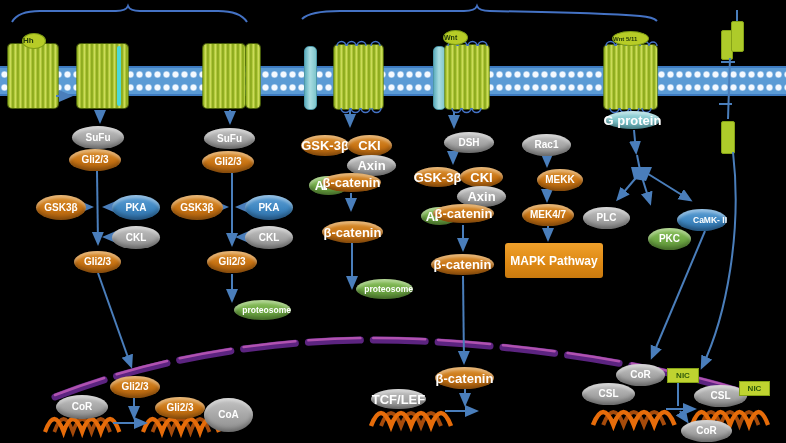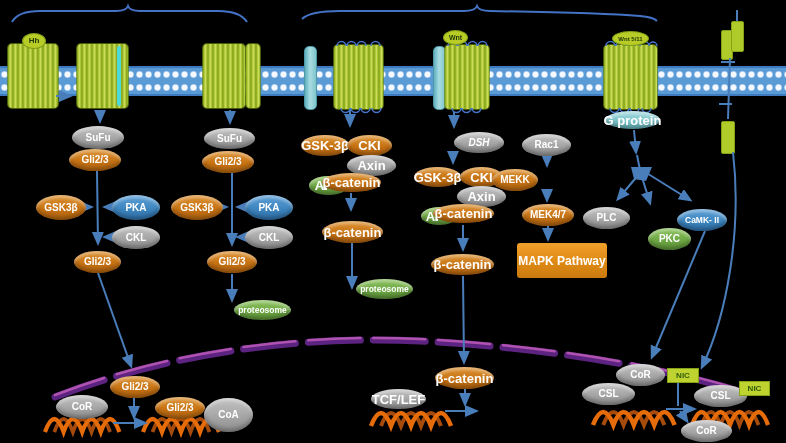--- a/index.html
+++ b/index.html
@@ -28,30 +28,30 @@
   
   .ov{position:absolute;display:flex;align-items:center;justify-content:center;
       border-radius:50%;color:#fff;font-weight:bold;font-size:10px;line-height:1;
       text-align:center;white-space:nowrap;
       box-shadow:inset 0 3px 3px rgba(255,255,255,.35), inset 0 -3px 4px rgba(0,0,0,.28);}
   .orange{background:linear-gradient(180deg,#DC9334 0%,#C87313 55%,#B06310 100%);}
   .gray{background:linear-gradient(180deg,#C4C4C4 0%,#A5A5A5 55%,#8F8F8F 100%);}
   .blue{background:linear-gradient(180deg,#5FA0D6 0%,#3E86C0 55%,#2F6FA8 100%);}
   .green{background:linear-gradient(180deg,#8CC25E 0%,#6FA945 55%,#5D9238 100%);margin-top:20px;}
   .teal{background:linear-gradient(180deg,#A5DADF 0%,#7EC5CB 55%,#63AEB8 100%);}
-  .ligand{position:absolute;display:flex;align-items:center;justify-content:center;
+  .ligand{position:absolute;display:flex;align-items:center;
       border-radius:50%;background:#B7CC27;border:1px solid #7E9C16;color:#22380A;
       font-weight:bold;line-height:1;}
   .nic{position:absolute;display:flex;align-items:center;justify-content:center;
       background:#BFD330;border:1px solid #86A317;color:#2F5A0B;font-weight:bold;
       font-size:8px;line-height:1;}
   .rectbtn{position:absolute;display:flex;align-items:center;justify-content:center;
       background:linear-gradient(180deg,#EFA02B,#DD8813 60%,#C97A0F);border-radius:3px;
       color:#fff;font-weight:bold;font-size:12px;}
-  .f9{font-size:13px;} .f85{font-size:8.5px;} .f8{font-size:8px;} .f7{font-size:7px;} .f6{font-size:6px;}
+  .f9{font-size:13px;} .f85{font-size:8.5px;justify-content:flex-end;} .f8{font-size:8px;} .f7{font-size:7px;} .f6{font-size:6px;}
 </style>
 </head>
 <body>
 
 <div class="canvas">
 
   <div class="membrane"></div>
 
   <div class="receptor" style="left:8px;top:44px;width:50px;height:64px;"></div>
   <div class="receptor" style="left:77px;top:44px;width:51px;height:64px;"></div>
@@ -219,21 +219,21 @@
   <div class="ov orange f9" style="left:322px;top:173px;width:59px;height:19px;">
       <span>β-catenin</span>
     </div>
   <div class="ov orange f9" style="left:322px;top:221px;width:61px;height:22px;">
       <span>β-catenin</span>
     </div>
   <div class="ov green f85" style="left:356px;top:259px;width:57px;height:20px;">
       <span>proteosome</span>
     </div>
 
-  <div class="ov gray" style="left:454px;top:132px;width:50px;height:21px;font-style:italic;">
+  <div class="ov gray" style="left:444px;top:132px;width:50px;height:21px;">
       <span>DSH</span>
     </div>
   <div class="ov orange f9" style="left:414px;top:167px;width:47px;height:20px;">
       <span>GSK-3β</span>
     </div>
   <div class="ov orange f9" style="left:460px;top:167px;width:43px;height:20px;">
       <span>CKI</span>
     </div>
   <div class="ov green f9" style="left:421px;top:187px;width:37px;height:18px;">
       <span>APC</span>
@@ -244,27 +244,27 @@
   <div class="ov orange f9" style="left:433px;top:204px;width:61px;height:19px;">
       <span>β-catenin</span>
     </div>
   <div class="ov orange f9" style="left:431px;top:254px;width:63px;height:21px;">
       <span>β-catenin</span>
     </div>
 
   <div class="ov gray" style="left:522px;top:134px;width:49px;height:22px;">
       <span>Rac1</span>
     </div>
-  <div class="ov orange" style="left:492px;top:169px;width:46px;height:22px;text-align:right;">
+  <div class="ov orange" style="left:537px;top:169px;width:46px;height:22px;text-align:right;">
       <span>MEKK</span>
     </div>
   <div class="ov orange" style="left:522px;top:204px;width:52px;height:22px;">
       <span>MEK4/7</span>
     </div>
-  <div class="rectbtn" style="left:505px;top:243px;width:90px;height:35px;margin-left:12px;">
+  <div class="rectbtn" style="left:505px;top:243px;width:98px;height:35px;">
       <span>MAPK Pathway</span>
     </div>
 
   <div class="ov teal f9" style="left:605px;top:111px;width:55px;height:18px;">
       <span>G protein</span>
     </div>
   <div class="ov gray" style="left:583px;top:207px;width:47px;height:22px;">
       <span>PLC</span>
     </div>
   <div class="ov green" style="left:648px;top:208px;width:43px;height:22px;">

